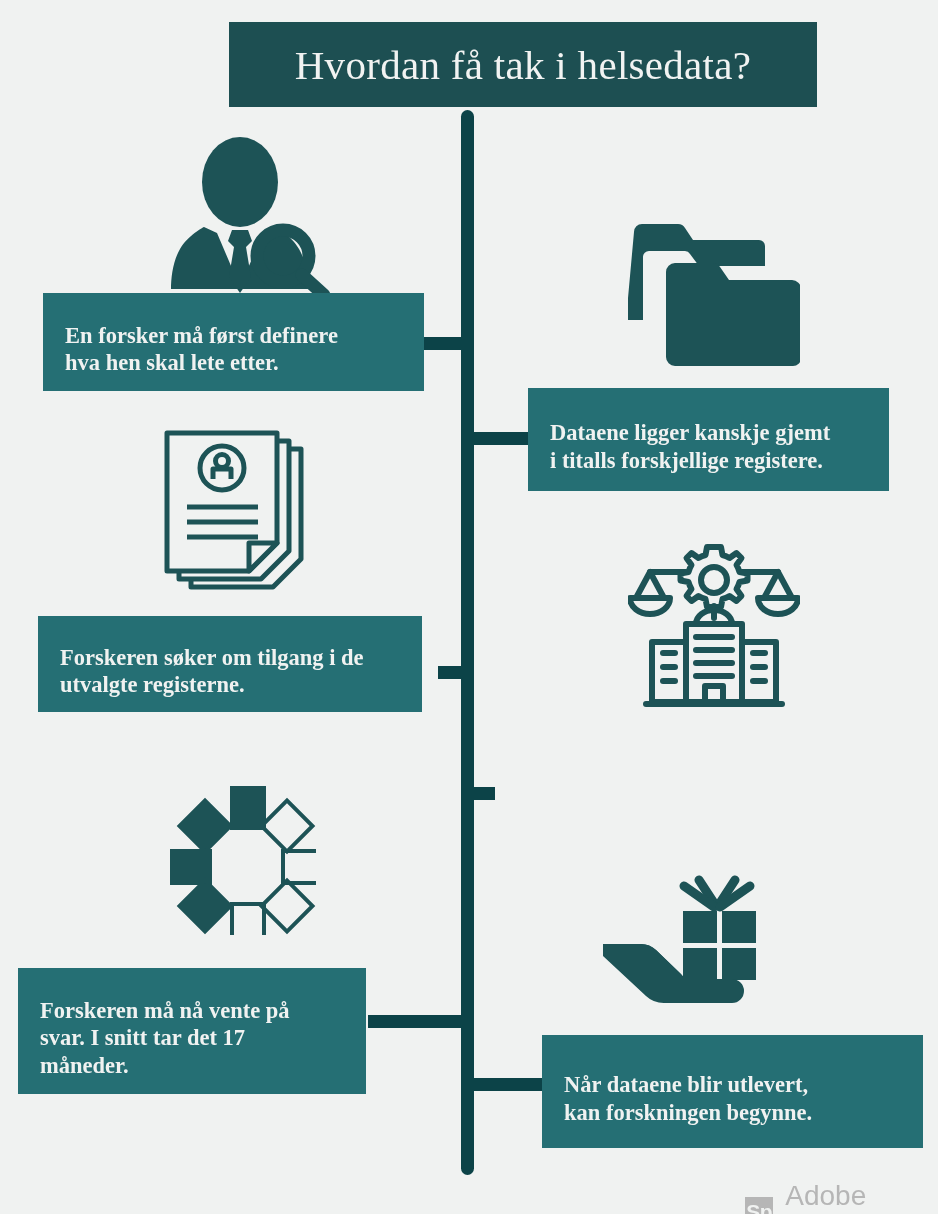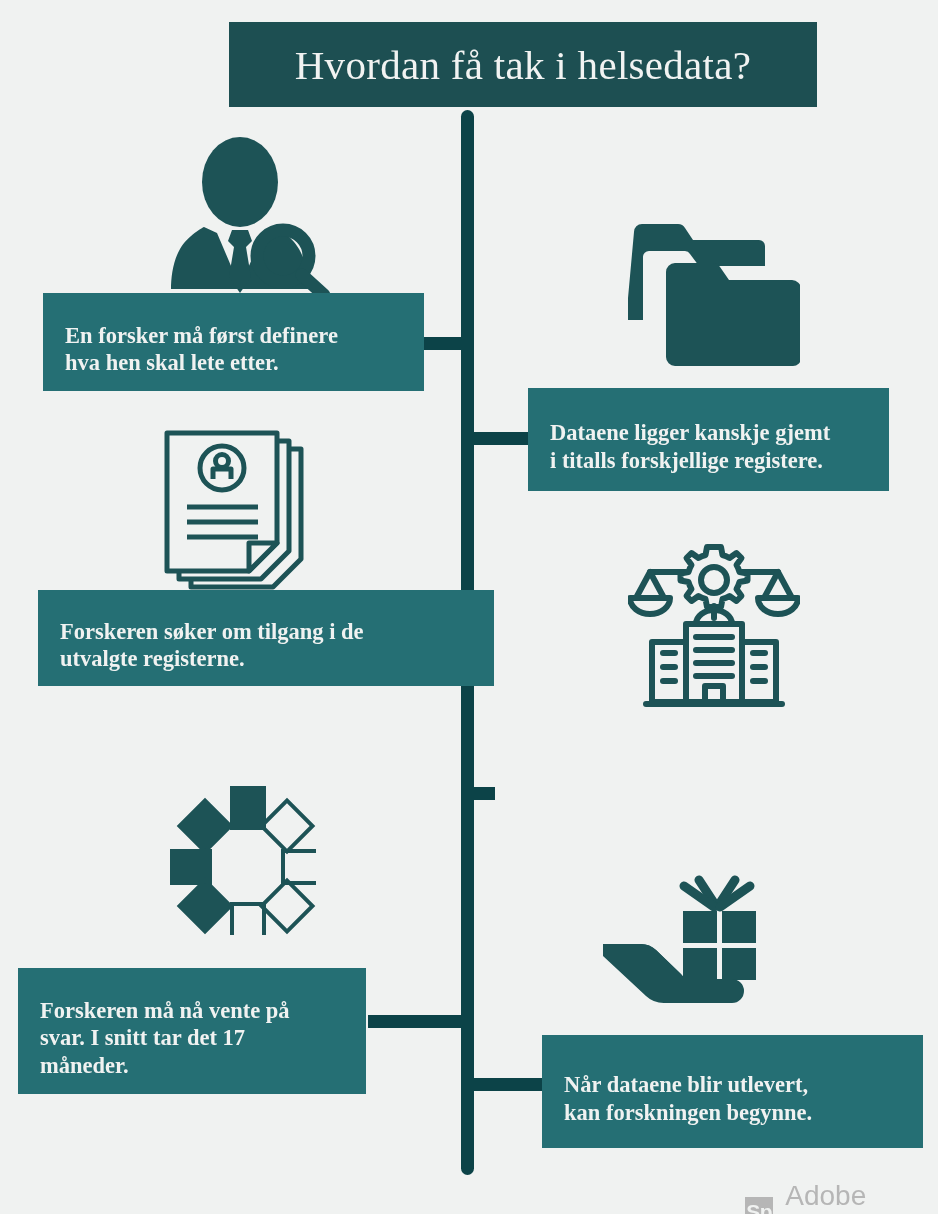--- a/index.html
+++ b/index.html
@@ -172,21 +172,21 @@
         <circle cx="62" cy="40" r="22"></circle>
         <path d="M53 51 v-10 h18 v10" stroke-linejoin="round"></path>
         <circle cx="62" cy="33" r="6.5"></circle>
         <line x1="27" y1="79" x2="98" y2="79"></line>
         <line x1="27" y1="94" x2="98" y2="94"></line>
         <line x1="27" y1="109" x2="98" y2="109"></line>
       </g>
     </svg>
   </div>
 
-  <div class="box" style="left:38px; top:590px; width:456px; height:96px;">
+  <div class="box" style="left:38px; top:616px; width:384px; height:96px;">
     <span class="box-text">Forskeren søker om tilgang i de
 utvalgte registerne.</span>
   </div>
 
   <div class="icon" style="left:628px; top:538px; width:172px; height:172px;">
     <svg width="172" height="172" viewBox="0 0 172 172" xmlns="http://www.w3.org/2000/svg">
       <g fill="none" stroke="#1d5356" stroke-width="6" stroke-linejoin="round" stroke-linecap="round">
 
         <path d="M86 9 l7 0 l1.5 8 a26 26 0 0 1 7 3 l7 -5 l5 5 l-5 7 a26 26 0 0 1 3 7 l8 1.5 l0 7 l-8 1.5 a26 26 0 0 1 -3 7 l5 7 l-5 5 l-7 -5 a26 26 0 0 1 -7 3 l-1.5 8 l-7 0 l-7 0 l-1.5 -8 a26 26 0 0 1 -7 -3 l-7 5 l-5 -5 l5 -7 a26 26 0 0 1 -3 -7 l-8 -1.5 l0 -7 l8 -1.5 a26 26 0 0 1 3 -7 l-5 -7 l5 -5 l7 5 a26 26 0 0 1 7 -3 l1.5 -8 z"></path>
         <circle cx="86" cy="42" r="13"></circle>

